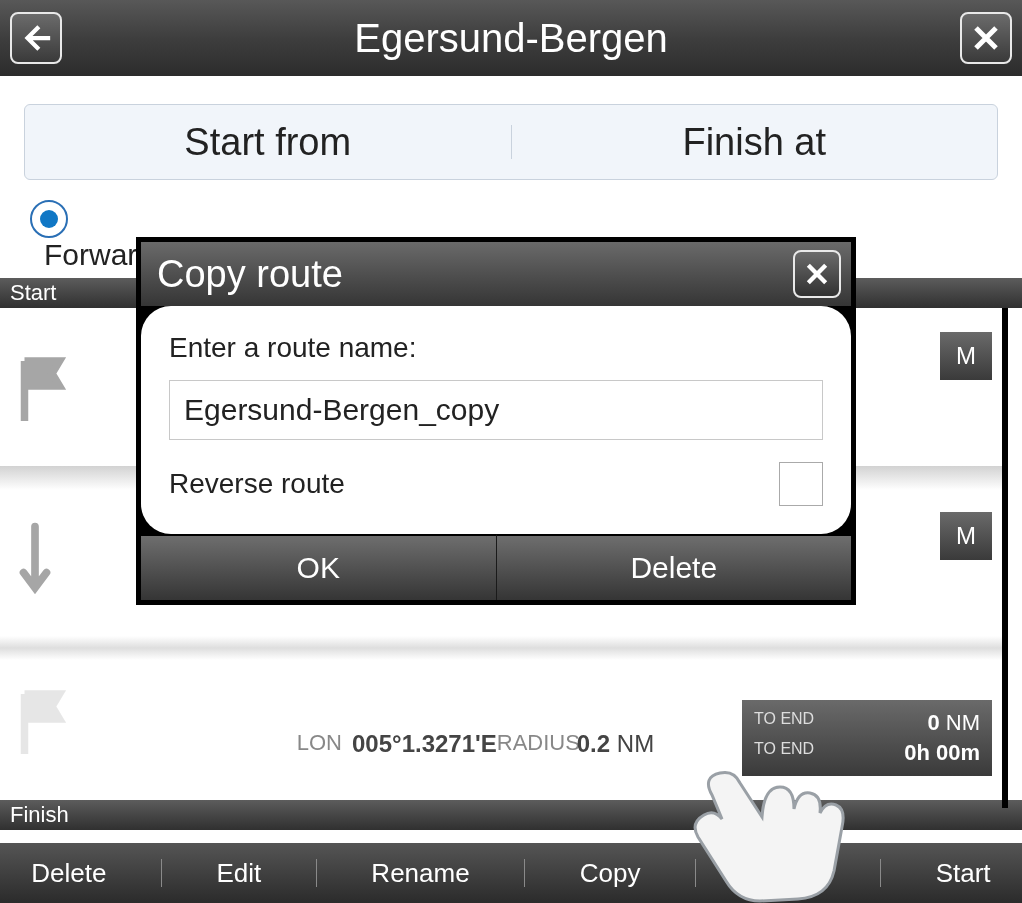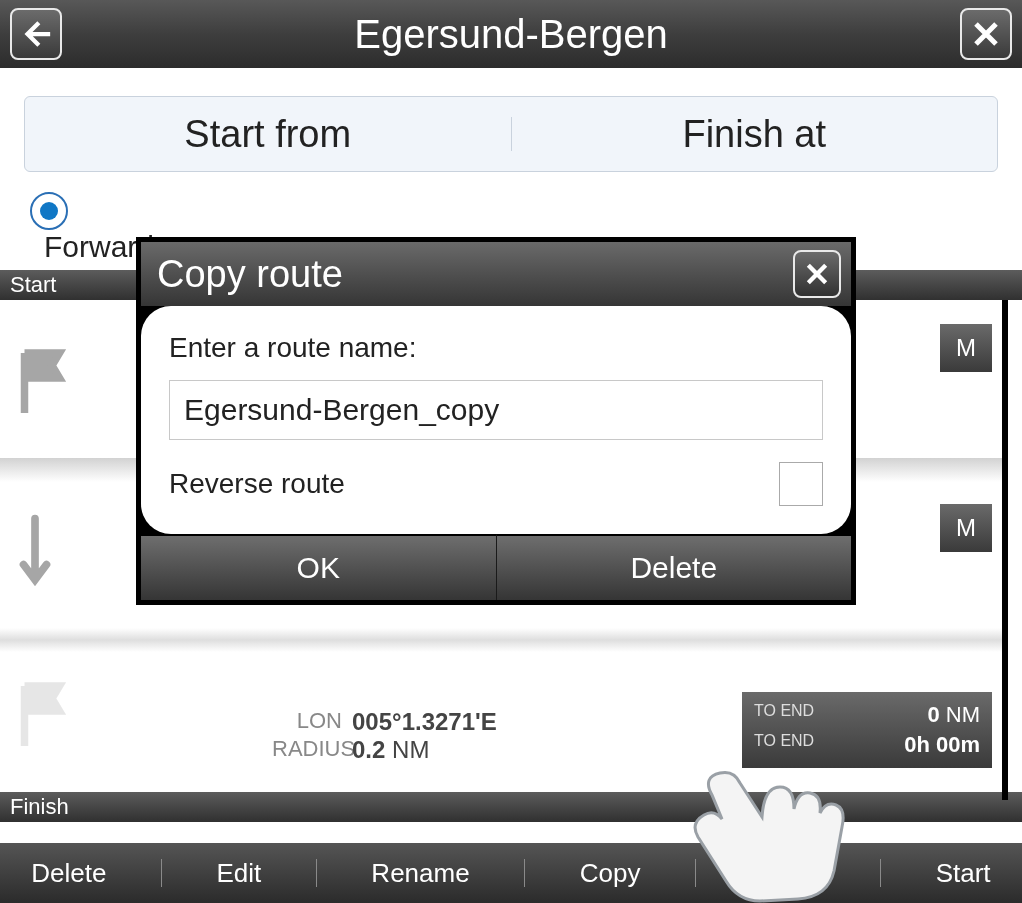--- a/index.html
+++ b/index.html
@@ -2,21 +2,21 @@
 <html><head>
 <meta charset="utf-8">
 <style>
 * { box-sizing: border-box; margin: 0; padding: 0; font-family: "Segoe UI", "Myriad Pro", Arial, sans-serif; }
 html, body { width: 1022px; height: 903px; overflow: hidden; background: #fff; }
 .screen { width: 1022px; height: 903px; position: relative; }
 
 
 .topbar {
   background: linear-gradient(#585858, #3e3e3e 50%, #2c2c2c);
-  height: 68px;
+  height: 76px;
   display: flex; align-items: center; justify-content: space-between;
   padding: 0 10px;
 }
 .tb-btn {
   width: 52px; height: 52px;
   border: 2px solid #e9e9e9;
   border-radius: 8px;
   background: linear-gradient(#6b6b6b, #3a3a3a);
   display: flex; align-items: center; justify-content: center;
   color: #fff;
@@ -50,21 +50,21 @@
 .strip { background: linear-gradient(#5c5c5c, #303030); color: #fff; font-size: 22px; padding: 0 10px 2px 10px; height: 30px; display: flex; align-items: flex-end; }
 .strip.finish { margin-top: -8px; text-align: center;}
 
 
 .wp-area { position: relative; height: 500px; border-right: 6px solid #000; margin-right: 14px;}
 .wp-row { height: 170px; display: flex; align-items: center; padding-left: 12px; position: relative; }
 .wp-icon { width: 90px; color: #a6a6a6; }
 .wp-sep { position:absolute; left:0; right:0; height:24px; top:158px; background: linear-gradient(rgba(180,180,180,0.6), rgba(255,255,255,0));}
 .wp-sep2 { position:absolute; left:0; right:0; height:24px; top:328px; background: linear-gradient(rgba(200,200,200,0) , rgba(200,200,200,0.6), rgba(200,200,200,0));}
 
-.infocol { flex:1; display:flex; flex-direction:column; align-items:flex-start; font-size:24px;}
+.infocol { flex:1; display:flex; flex-direction:row; align-items:flex-start; font-size:24px;}
 .infocol .kv { display:flex; gap:10px; color:#444;}
 .infocol .kv .k { color:#888; font-size:22px; width:70px; text-align:right;}
 .side-box {
   position:absolute; right:10px; top:10px; width:230px;
   background: linear-gradient(#6a6a6a,#3a3a3a); color:#fff;
   font-size:22px; padding:6px 12px;
 }
 .side-box .srow { display:flex; justify-content:space-between; margin:4px 0;}
 .side-box .lab { color:#ddd; font-size:16px; }
 .nm-badge { position:absolute; right:10px; top:24px; background:linear-gradient(#6a6a6a,#3a3a3a); color:#fff; padding:10px 16px; font-size:24px;}

